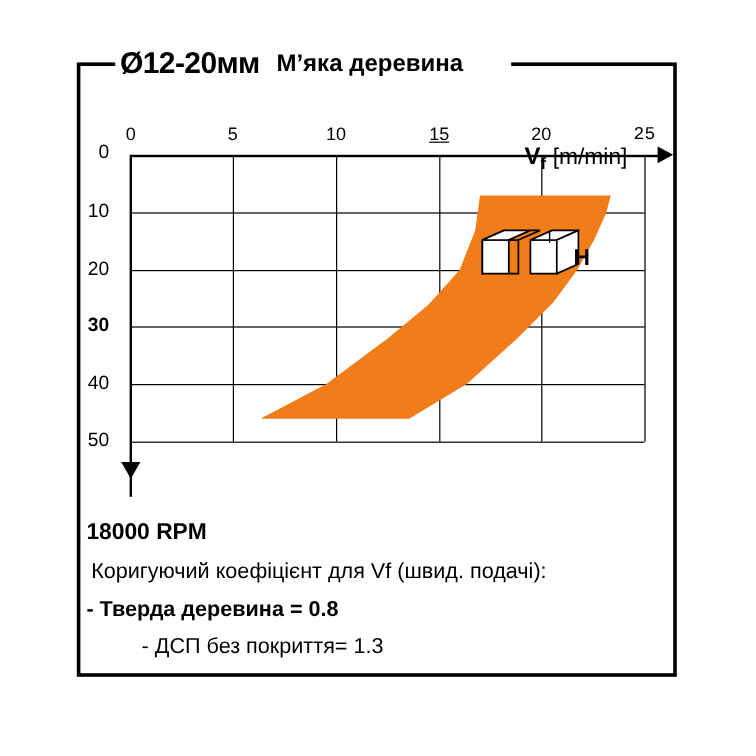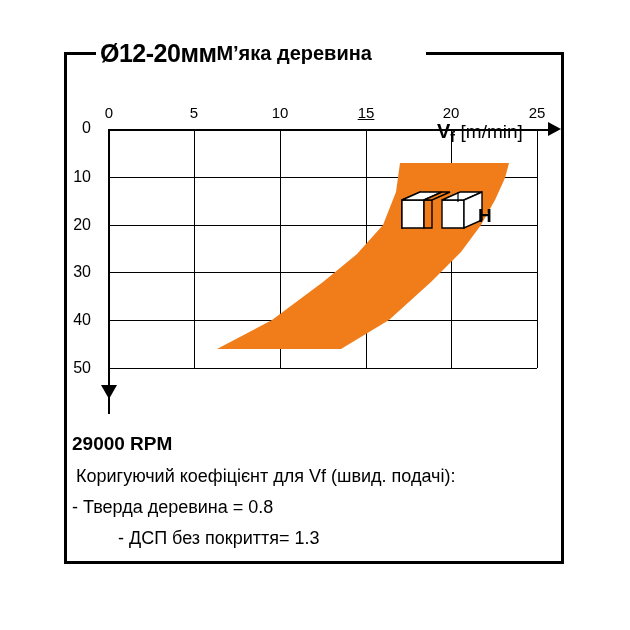--- a/index.html
+++ b/index.html
@@ -32,20 +32,21 @@
     height:26px;
     display:flex;align-items:center;
     white-space:nowrap;
     z-index:3;
   }
   .title .dia{
     font-size:25px;font-weight:bold;letter-spacing:-0.5px;
   }
   .title .mat{
     font-size:20px;font-weight:bold;
+    margin-left:14px;
     letter-spacing:0px;
   }
 
   
   .vf-label{
     position:absolute;
     left:437px;top:80px;
     font-size:20px;font-weight:bold;
     white-space:nowrap;
     margin-top:40px;
@@ -131,20 +132,21 @@
     position:absolute;left:72px;top:433px;
     font-size:19px;font-weight:bold;
   }
   .note1{
     position:absolute;left:76px;top:466px;
     font-size:18px;
   }
   .note2{
     position:absolute;left:72px;top:497px;
     font-size:18px;
+    font-weight:bold;
   }
   .note3{
     position:absolute;left:72px;top:528px;
     font-size:18px;
     margin-left:46px;
   }
 </style>
 </head>
 <body>
 
@@ -181,26 +183,26 @@
     <div class="grid-line-h" style="top:95px;"></div>
     <div class="grid-line-h" style="top:142px;"></div>
     <div class="grid-line-h" style="top:190px;"></div>
     <div class="grid-line-h" style="top:238px;"></div>
 
     <div class="xtick" style="left:0px;">0</div>
     <div class="xtick" style="left:85px;">5</div>
     <div class="xtick" style="left:171px;">10</div>
     <div class="xtick" style="left:257px;text-decoration:underline;">15</div>
     <div class="xtick" style="left:342px;">20</div>
-    <div class="xtick" style="left:428px;">25</div>
+    <div class="xtick" style="left:428px;font-family:Liberation Mono, monospace;">25</div>
 
     <div class="ytick" style="top:-2px;">0</div>
     <div class="ytick" style="top:47px;">10</div>
     <div class="ytick" style="top:95px;">20</div>
-    <div class="ytick" style="top:142px;">30</div>
+    <div class="ytick" style="top:142px;font-weight:bold;">30</div>
     <div class="ytick" style="top:190px;">40</div>
     <div class="ytick" style="top:238px;">50</div>
 
     <svg class="band" viewBox="0 0 428 238" preserveAspectRatio="none">
       <path d="M 108,219
                L 163,190
                L 214,152
                L 248,124
                L 274,95
                L 287,62
@@ -229,18 +231,18 @@
       <path d="M44,12 L62,4 L84,4 L66,12 Z"></path>
       <path d="M66,12 L84,4 L84,32 L66,40 Z"></path>
     </g>
     <g stroke="#000" stroke-width="1.2" fill="none">
       <path d="M60,4 L60,14"></path>
     </g>
   </svg>
   <div class="h-letter">H</div>
 
 
-  <div class="rpm">29000 RPM</div>
+  <div class="rpm">18000 RPM</div>
   <div class="note1">Коригуючий коефіцієнт для Vf (швид. подачі):</div>
   <div class="note2">- Тверда деревина  = 0.8</div>
   <div class="note3">- ДСП без покриття= 1.3</div>
 
 </div>
 
 </body></html>

